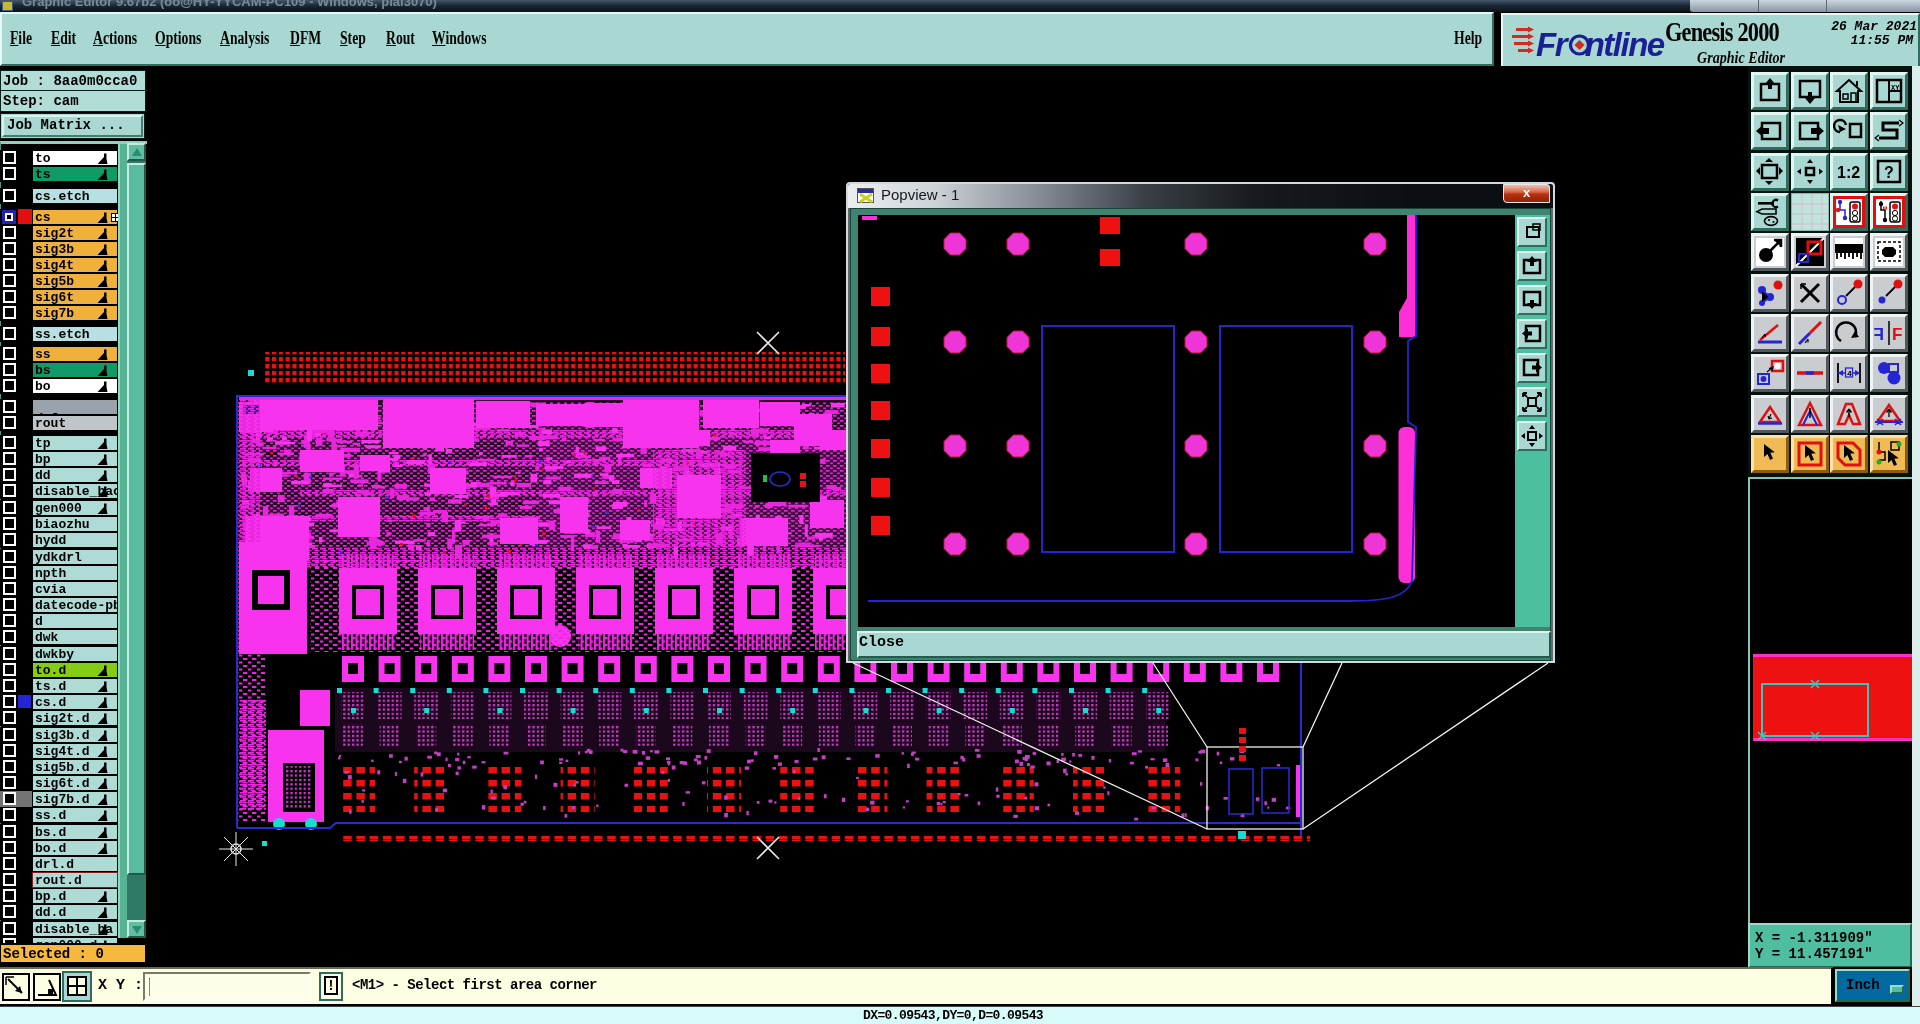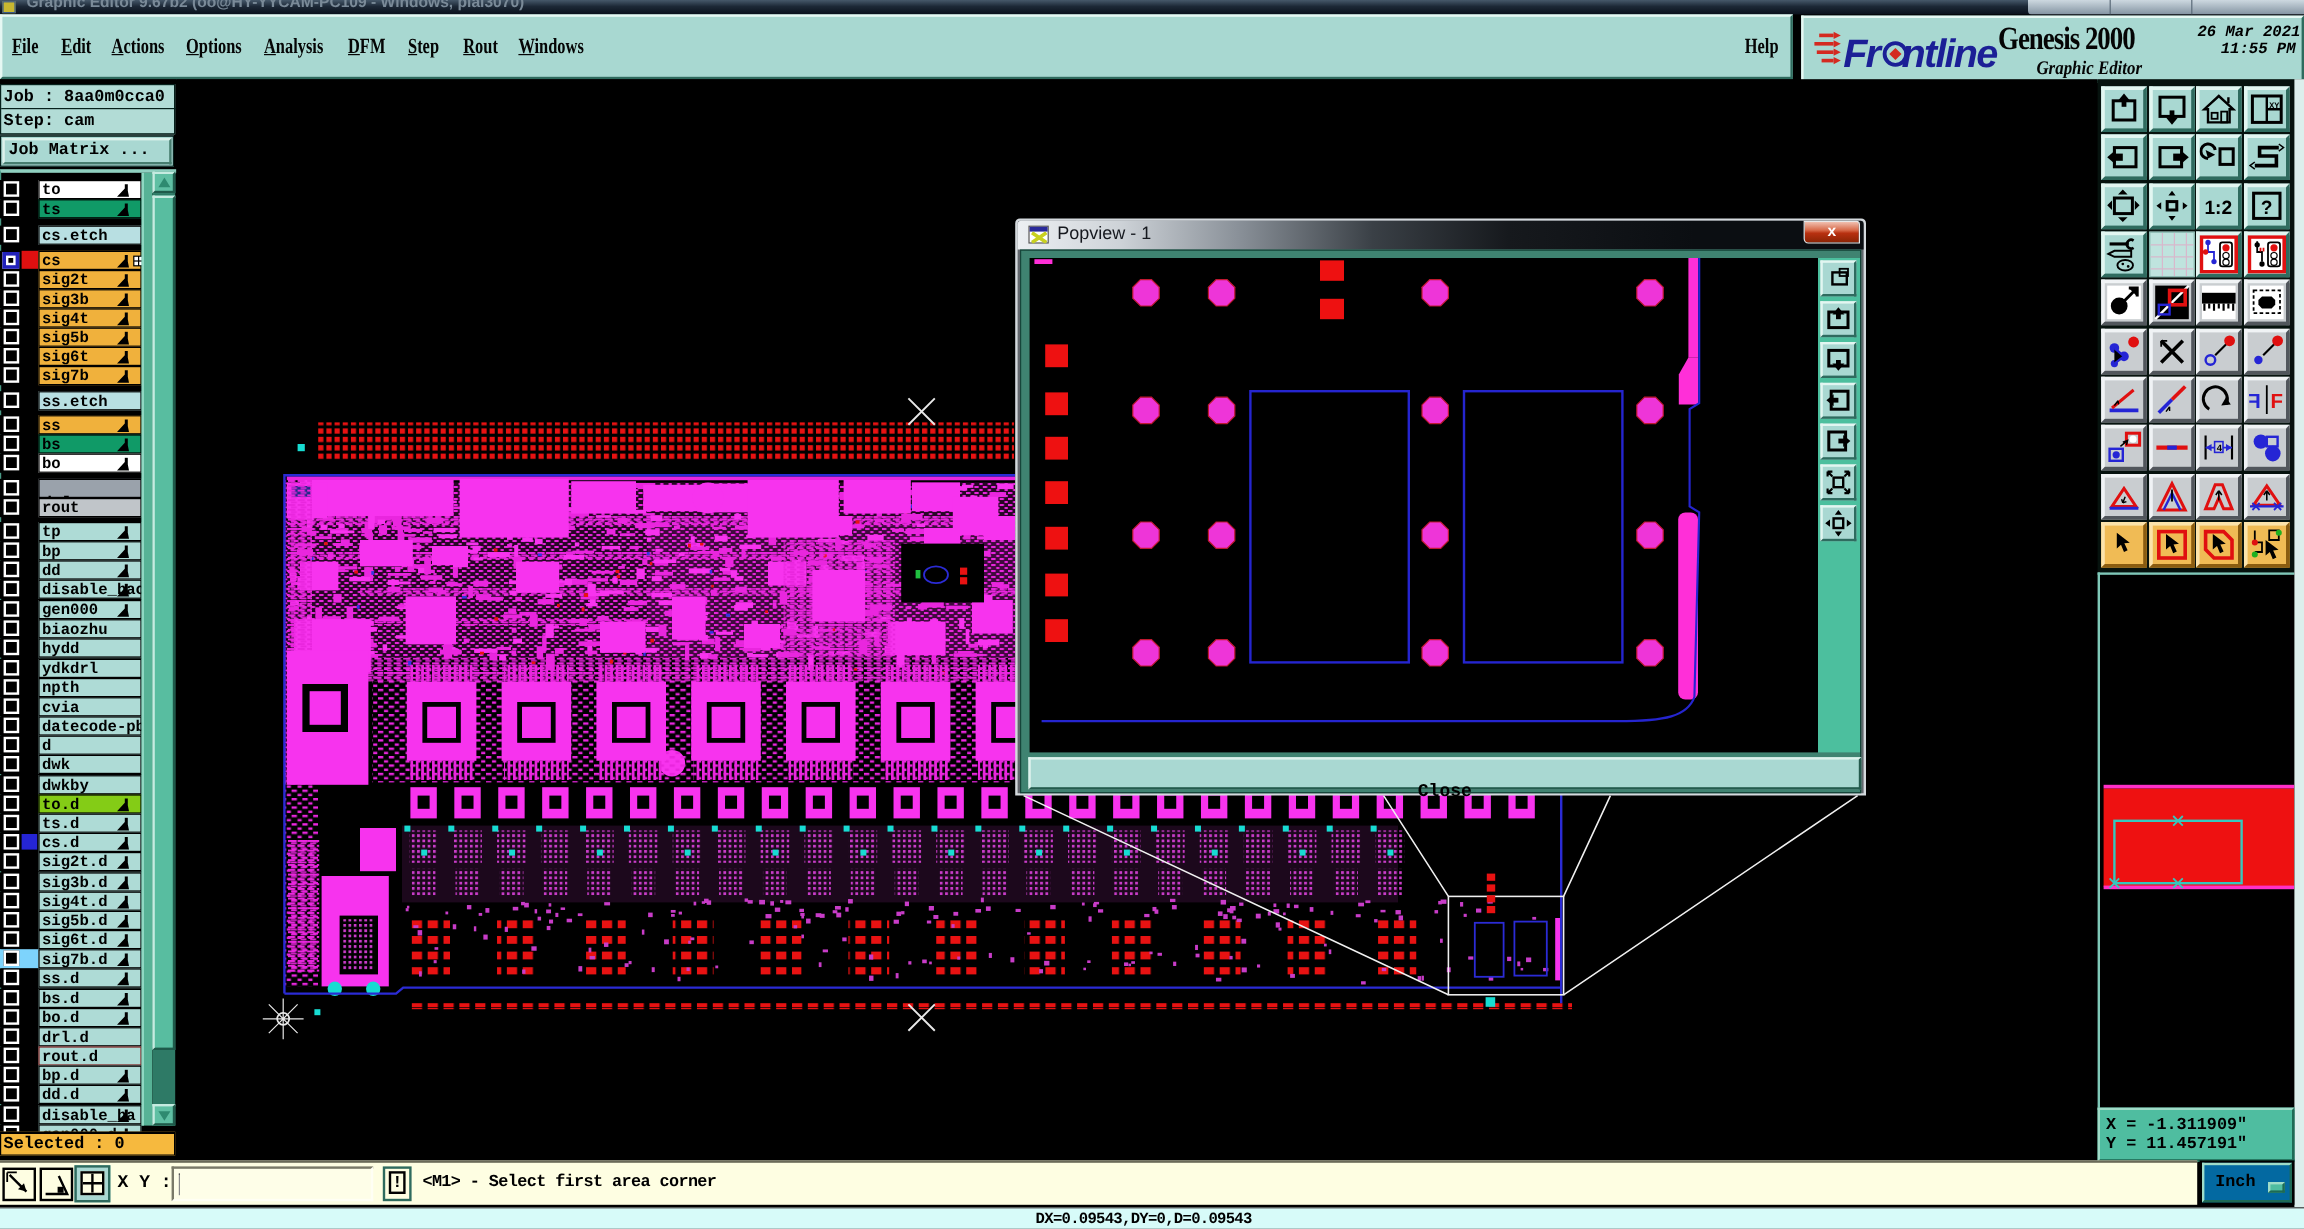--- a/index.html
+++ b/index.html
@@ -396,21 +396,21 @@
     </div>
 <div class="abs" style="left:0;top:709px;width:126px;height:16px;background:#000">
       <div class="abs" style="left:3px;top:1px;width:13px;height:13px;background:#000;border:2px solid #fff"></div>
       <div class="abs" style="left:32px;top:0px;width:86px;height:16px;background:#aedbd6;border:1px solid #000">
         <div class="abs mono" style="left:2px;top:0px;font-size:13px;white-space:nowrap">sig6t.d</div>
         <svg class="abs" style="left:64px;top:2px" width="12" height="12" viewBox="0 0 12 12">
           <polygon points="0.5,11 7,4 7,0.5 9.5,0.5 9.5,6 10.5,11" fill="#000"></polygon>
         </svg>
       </div>
     </div>
-<div class="abs" style="left:0;top:725px;width:126px;height:16px;background:#7dd3fc">
+<div class="abs" style="left:0;top:725px;width:126px;height:16px;background:#737373">
       <div class="abs" style="left:3px;top:1px;width:13px;height:13px;background:#000;border:2px solid #fff"></div>
       <div class="abs" style="left:32px;top:0px;width:86px;height:16px;background:#aedbd6;border:1px solid #000">
         <div class="abs mono" style="left:2px;top:0px;font-size:13px;white-space:nowrap">sig7b.d</div>
         <svg class="abs" style="left:64px;top:2px" width="12" height="12" viewBox="0 0 12 12">
           <polygon points="0.5,11 7,4 7,0.5 9.5,0.5 9.5,6 10.5,11" fill="#000"></polygon>
         </svg>
       </div>
     </div>
 <div class="abs" style="left:0;top:741px;width:126px;height:16px;background:#000">
       <div class="abs" style="left:3px;top:1px;width:13px;height:13px;background:#000;border:2px solid #fff"></div>
@@ -1674,21 +1674,21 @@
             <rect x="9" y="9" width="8" height="8" fill="none" stroke="#000" stroke-width="2"></rect>
             <path d="M4,4 l4,4 m-4,-4 v4 m0,-4 h4 M22,4 l-4,4 m4,-4 v4 m0,-4 h-4 M4,22 l4,-4 m-4,4 v-4 m0,4 h4 M22,22 l-4,-4 m4,4 v-4 m0,4 h-4" stroke="#000" stroke-width="1.8"></path>
           </svg></div>
 <div class="pbtn" style="top:206px"><svg width="26" height="26" viewBox="0 0 26 26">
             <rect x="9" y="9" width="8" height="8" fill="none" stroke="#000" stroke-width="2"></rect>
             <path d="M13,2 l3,4 h-6 z M13,24 l3,-4 h-6 z M2,13 l4,-3 v6 z M24,13 l-4,-3 v6 z" fill="#000"></path>
           </svg></div>
       </div>
 
   <div class="abs" style="left:6px;top:422px;width:694px;height:27px;background:#a9d8d2;border-top:2px solid #ddf2ec;border-left:2px solid #ddf2ec;border-bottom:2px solid #245a4d;border-right:2px solid #245a4d">
-   <div class="mono" style="text-align:center;font-size:15px;margin-top:18px">Close</div>
+   <div class="mono" style="font-size:15px;margin-top:1px">Close</div>
   </div>
  </div>
 </div>
 
 <div class="abs" style="left:1748px;top:66px;width:172px;height:411px;background:#06120e"></div>
 <div class="tbtn" style="left:1751.0px;top:72.0px">
     <svg width="32" height="32" viewBox="0 0 32 32">
       <rect x="7" y="9" width="18" height="16" fill="none" stroke="#000" stroke-width="2.5"></rect>
       <path d="M16,3 l5,6 h-10 z" fill="#000"></path>
       <rect x="14" y="8" width="4" height="6" fill="#000"></rect>

